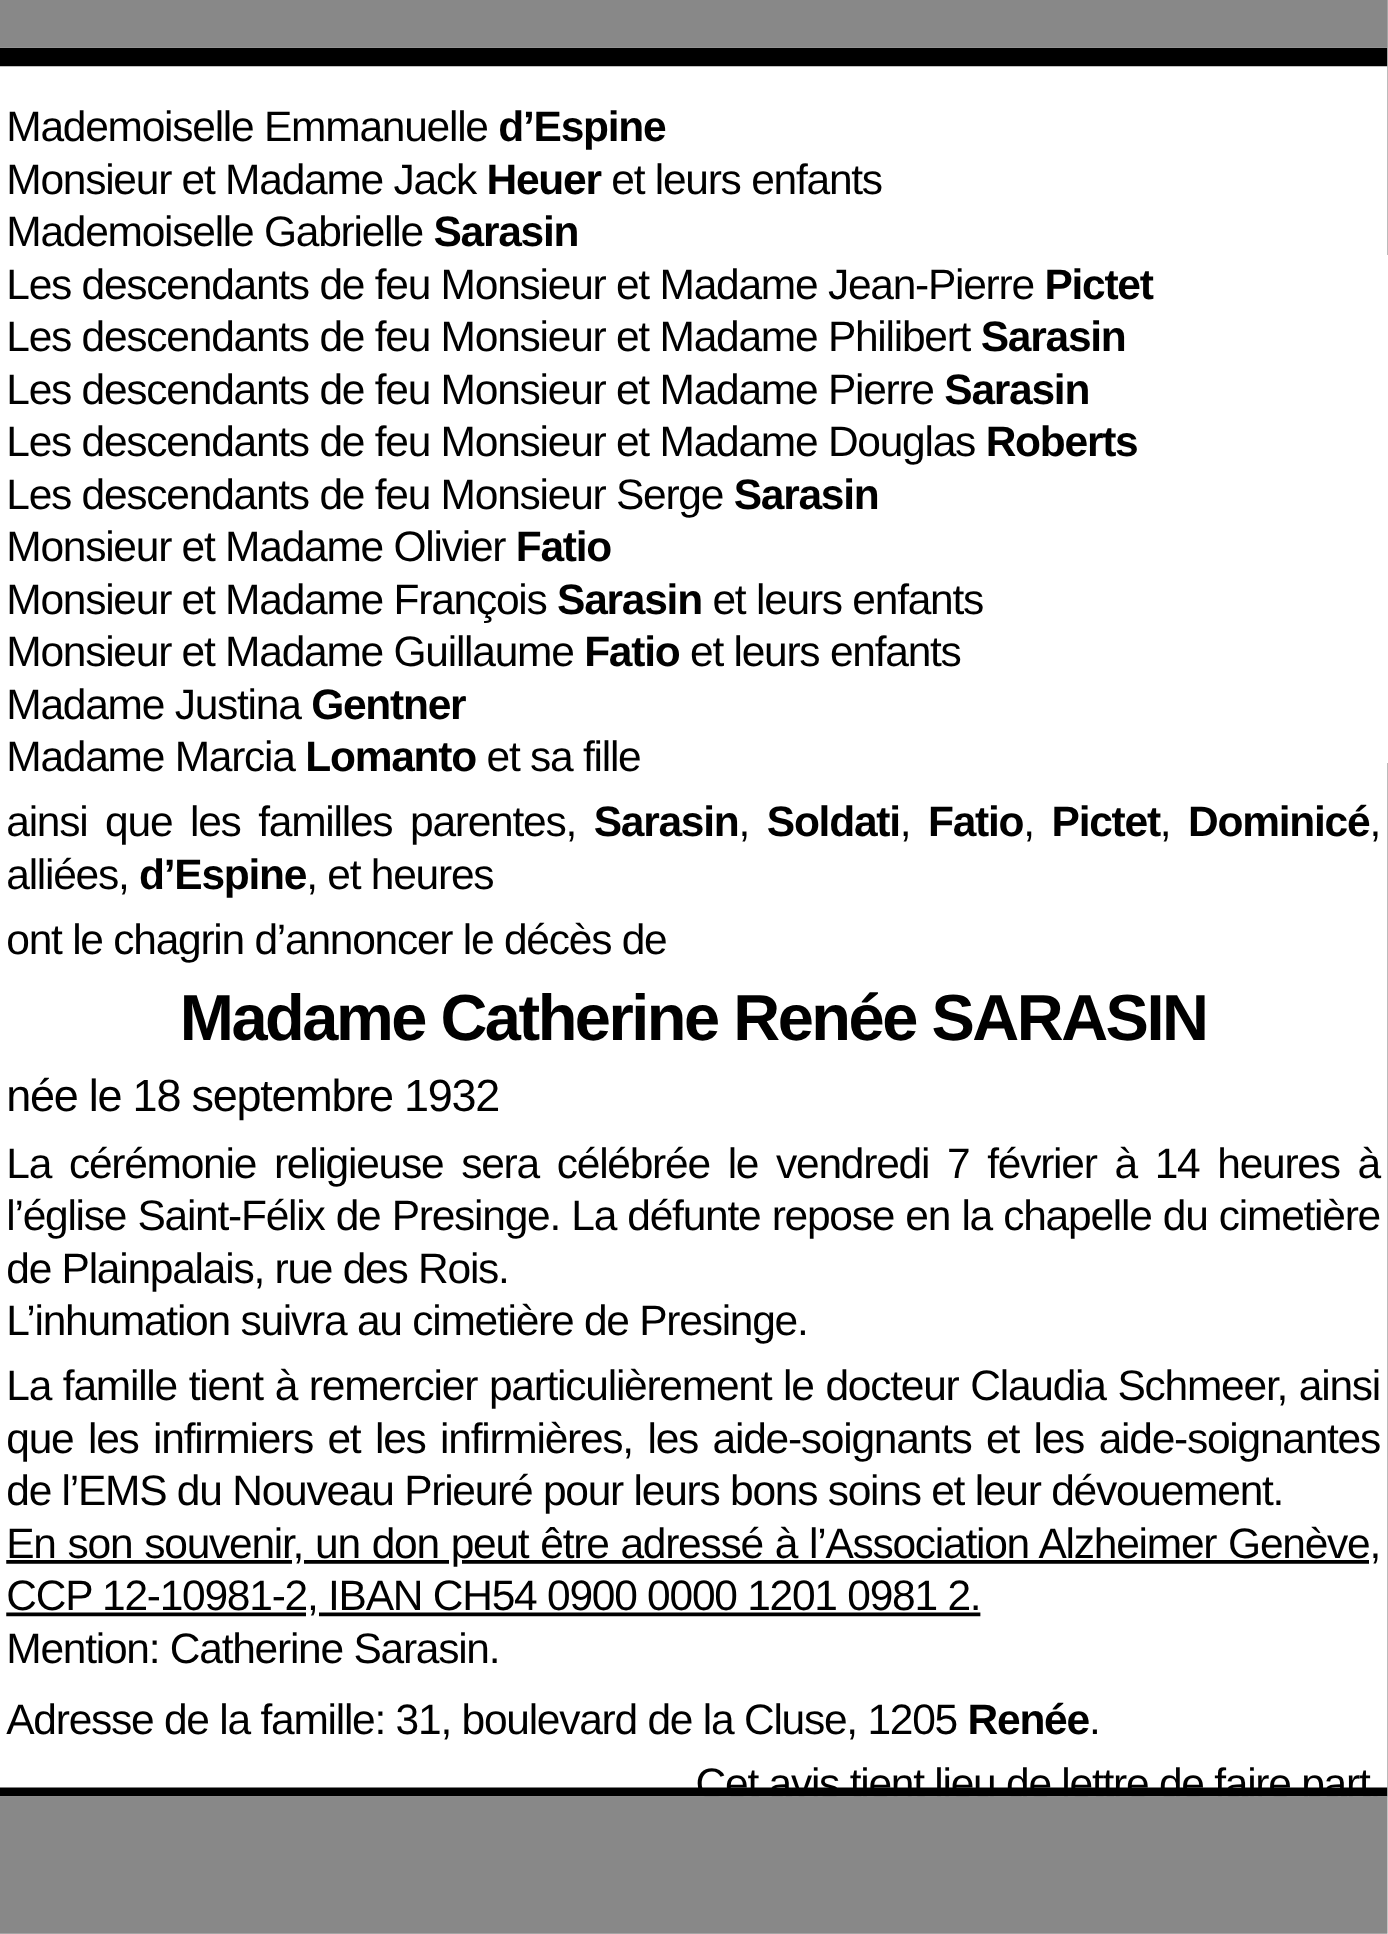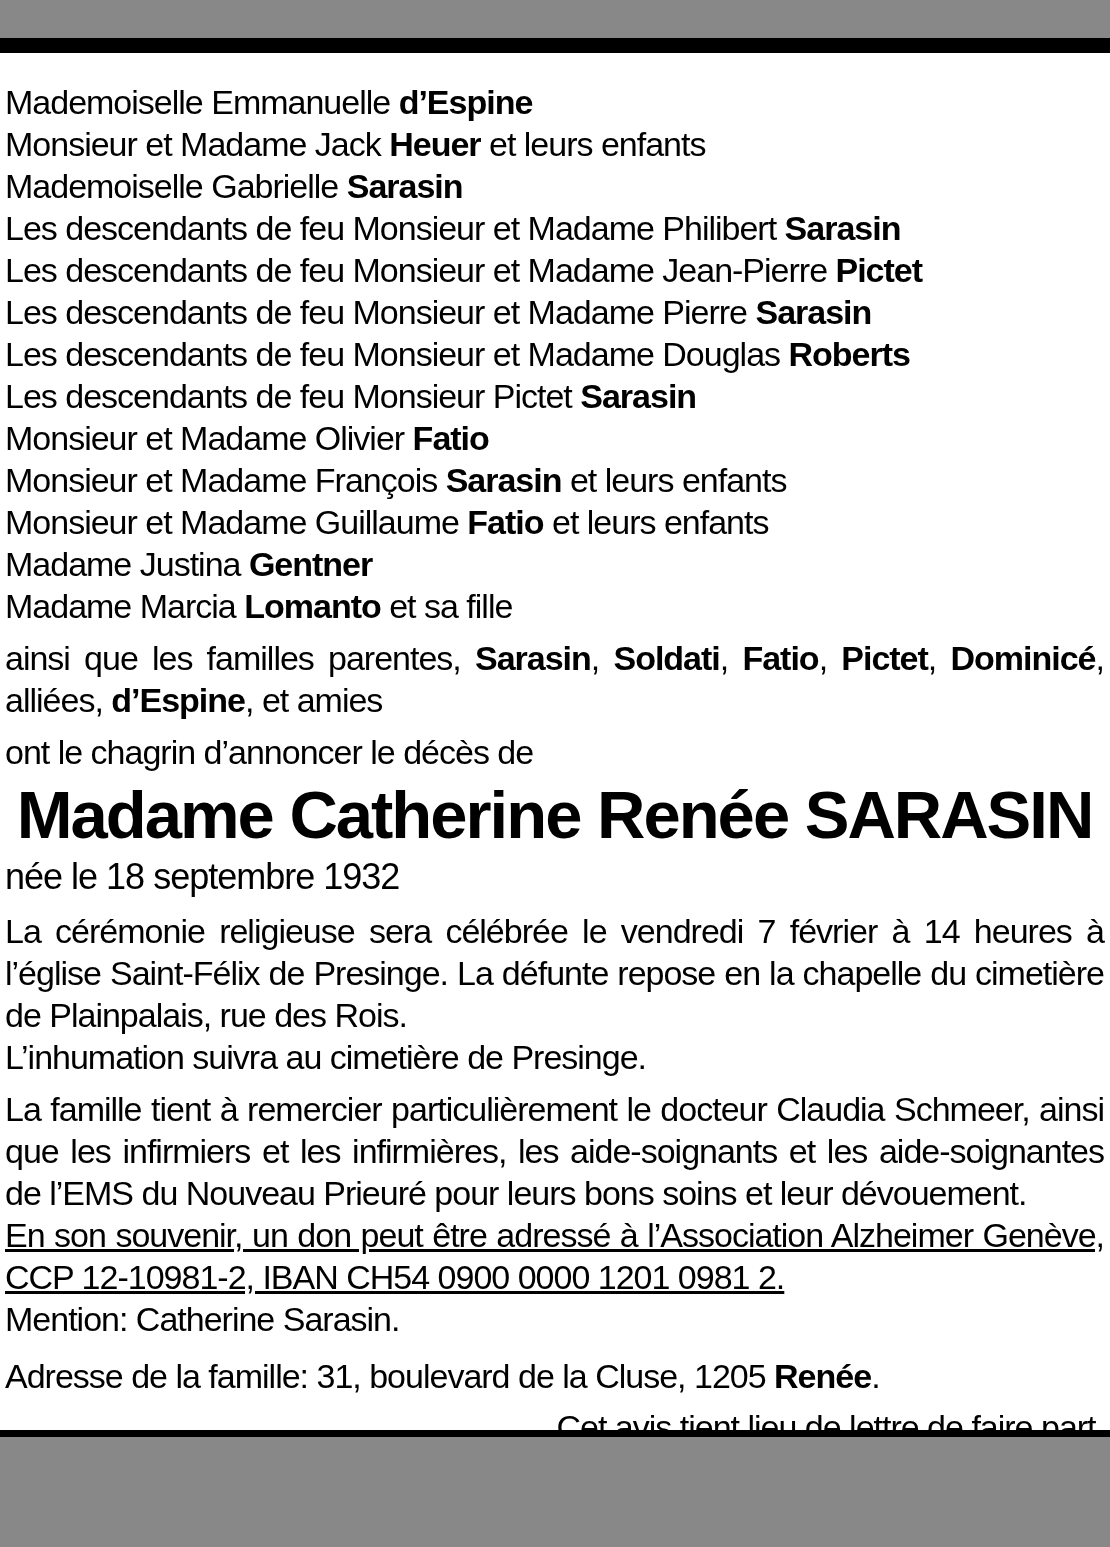--- a/index.html
+++ b/index.html
@@ -31,21 +31,21 @@
     letter-spacing:-1px;
     font-stretch:condensed;
   }
   .mourner-line{ white-space:nowrap; }
   .b{ font-weight:bold; }
   p.block{ margin-top:10px; }
   p.just{ text-align:justify; }
   .announcement{ margin-top:10px; }
   .deceased-name{
     margin-top:3px;
-    font-size:67px;
+    font-size:52px;
     line-height:78px;
     font-weight:bold;
     letter-spacing:-2px;
     text-align:center;
     white-space:nowrap;
   }
   .birth-line{
     font-size:36px;
     line-height:46px;
     text-align:left;
@@ -68,33 +68,33 @@
 <div class="notice">
 
   <div class="rule rule-top"></div>
 
   <div class="content">
 
     <div>
         <div class="mourner-line"><span>Mademoiselle Emmanuelle </span><span class="b">d’Espine</span></div>
         <div class="mourner-line"><span>Monsieur et Madame Jack </span><span class="b">Heuer</span><span> et leurs enfants</span></div>
         <div class="mourner-line"><span>Mademoiselle Gabrielle </span><span class="b">Sarasin</span></div>
+        <div class="mourner-line"><span>Les descendants de feu Monsieur et Madame Jean-Pierre </span><span class="b">Pictet</span></div>
         <div class="mourner-line"><span>Les descendants de feu Monsieur et Madame Philibert </span><span class="b">Sarasin</span></div>
-        <div class="mourner-line"><span>Les descendants de feu Monsieur et Madame Jean-Pierre </span><span class="b">Pictet</span></div>
         <div class="mourner-line"><span>Les descendants de feu Monsieur et Madame Pierre </span><span class="b">Sarasin</span></div>
         <div class="mourner-line"><span>Les descendants de feu Monsieur et Madame Douglas </span><span class="b">Roberts</span></div>
-        <div class="mourner-line"><span>Les descendants de feu Monsieur Pictet </span><span class="b">Sarasin</span></div>
+        <div class="mourner-line"><span>Les descendants de feu Monsieur Serge </span><span class="b">Sarasin</span></div>
         <div class="mourner-line"><span>Monsieur et Madame Olivier </span><span class="b">Fatio</span></div>
         <div class="mourner-line"><span>Monsieur et Madame François </span><span class="b">Sarasin</span><span> et leurs enfants</span></div>
         <div class="mourner-line"><span>Monsieur et Madame Guillaume </span><span class="b">Fatio</span><span> et leurs enfants</span></div>
         <div class="mourner-line"><span>Madame Justina </span><span class="b">Gentner</span></div>
         <div class="mourner-line"><span>Madame Marcia </span><span class="b">Lomanto</span><span> et sa fille</span></div>
       </div>
 
-    <p class="block just"><span>ainsi que les familles parentes, </span><span class="b">Sarasin</span><span>, </span><span class="b">Soldati</span><span>, </span><span class="b">Fatio</span><span>, </span><span class="b">Pictet</span><span>, </span><span class="b">Dominicé</span><span>, alliées, </span><span class="b">d’Espine</span><span>, et amies</span></p>
+    <p class="block just"><span>ainsi que les familles parentes, </span><span class="b">Sarasin</span><span>, </span><span class="b">Soldati</span><span>, </span><span class="b">Fatio</span><span>, </span><span class="b">Pictet</span><span>, </span><span class="b">Dominicé</span><span>, alliées, </span><span class="b">d’Espine</span><span>, et heures</span></p>
 
     <p class="announcement">ont le chagrin d’annoncer le décès de</p>
 
     <div class="deceased-name">Madame Catherine Renée SARASIN</div>
 
     <div class="birth-line">née le 18 septembre 1932</div>
 
 
     <p class="block just ceremony">La cérémonie religieuse sera célébrée le vendredi 7 février à 14 heures à l’église Saint-Félix de Presinge. La défunte repose en la chapelle du cimetière de Plainpalais, rue des Rois.</p>
 

